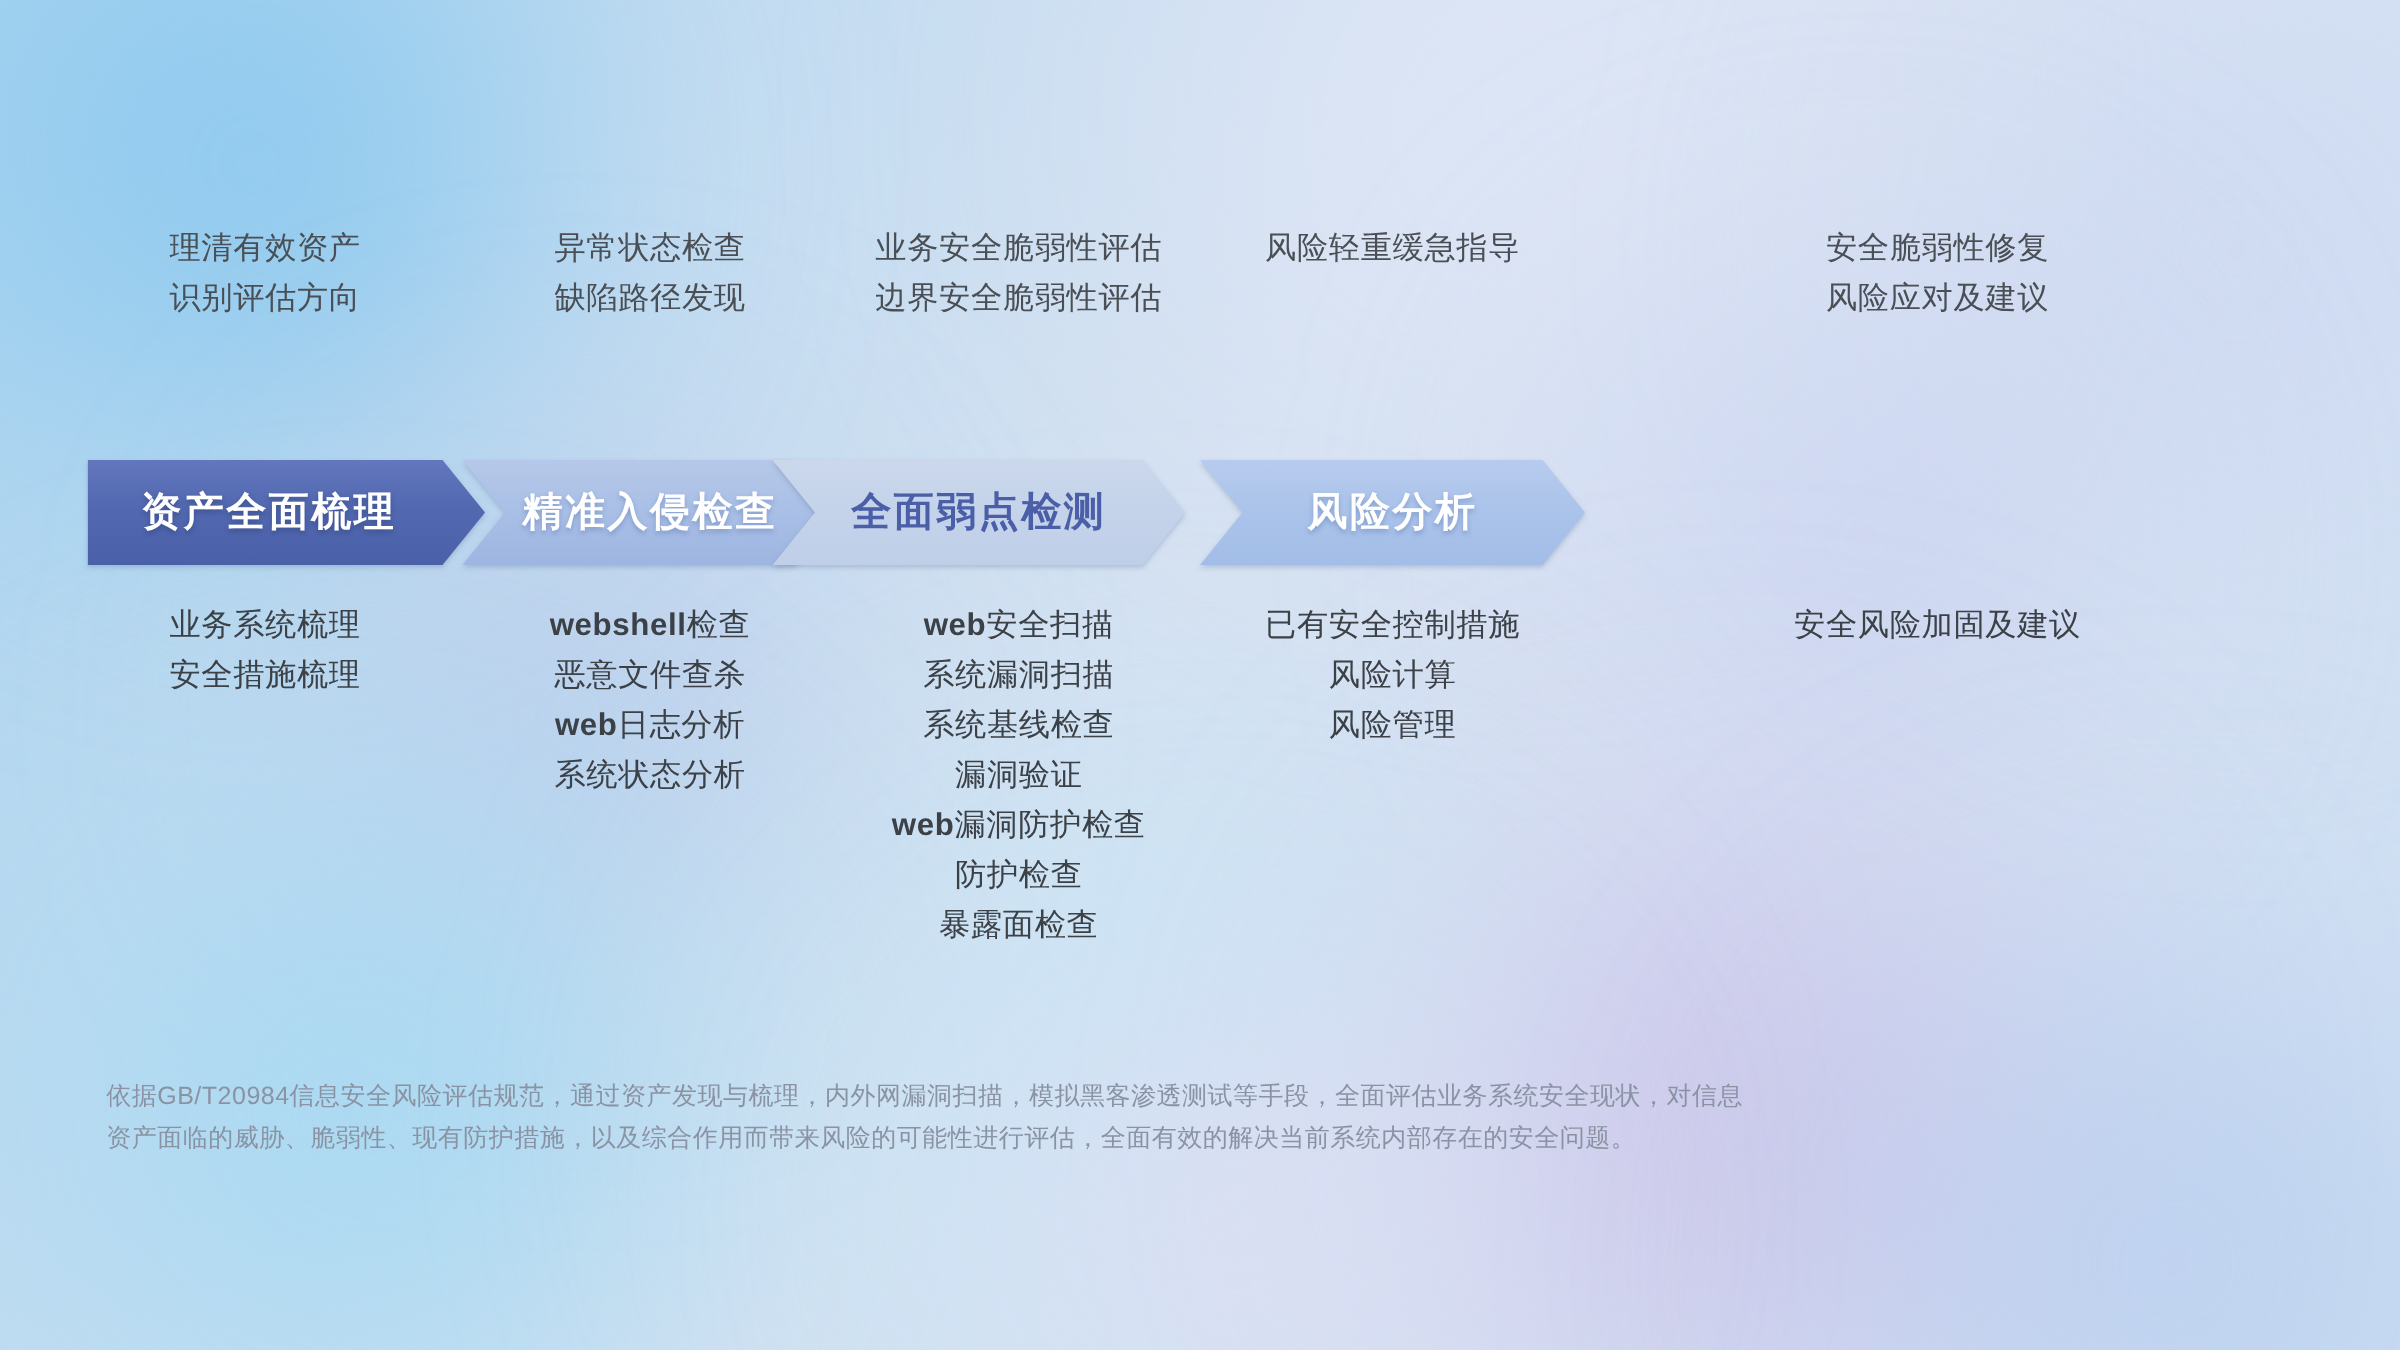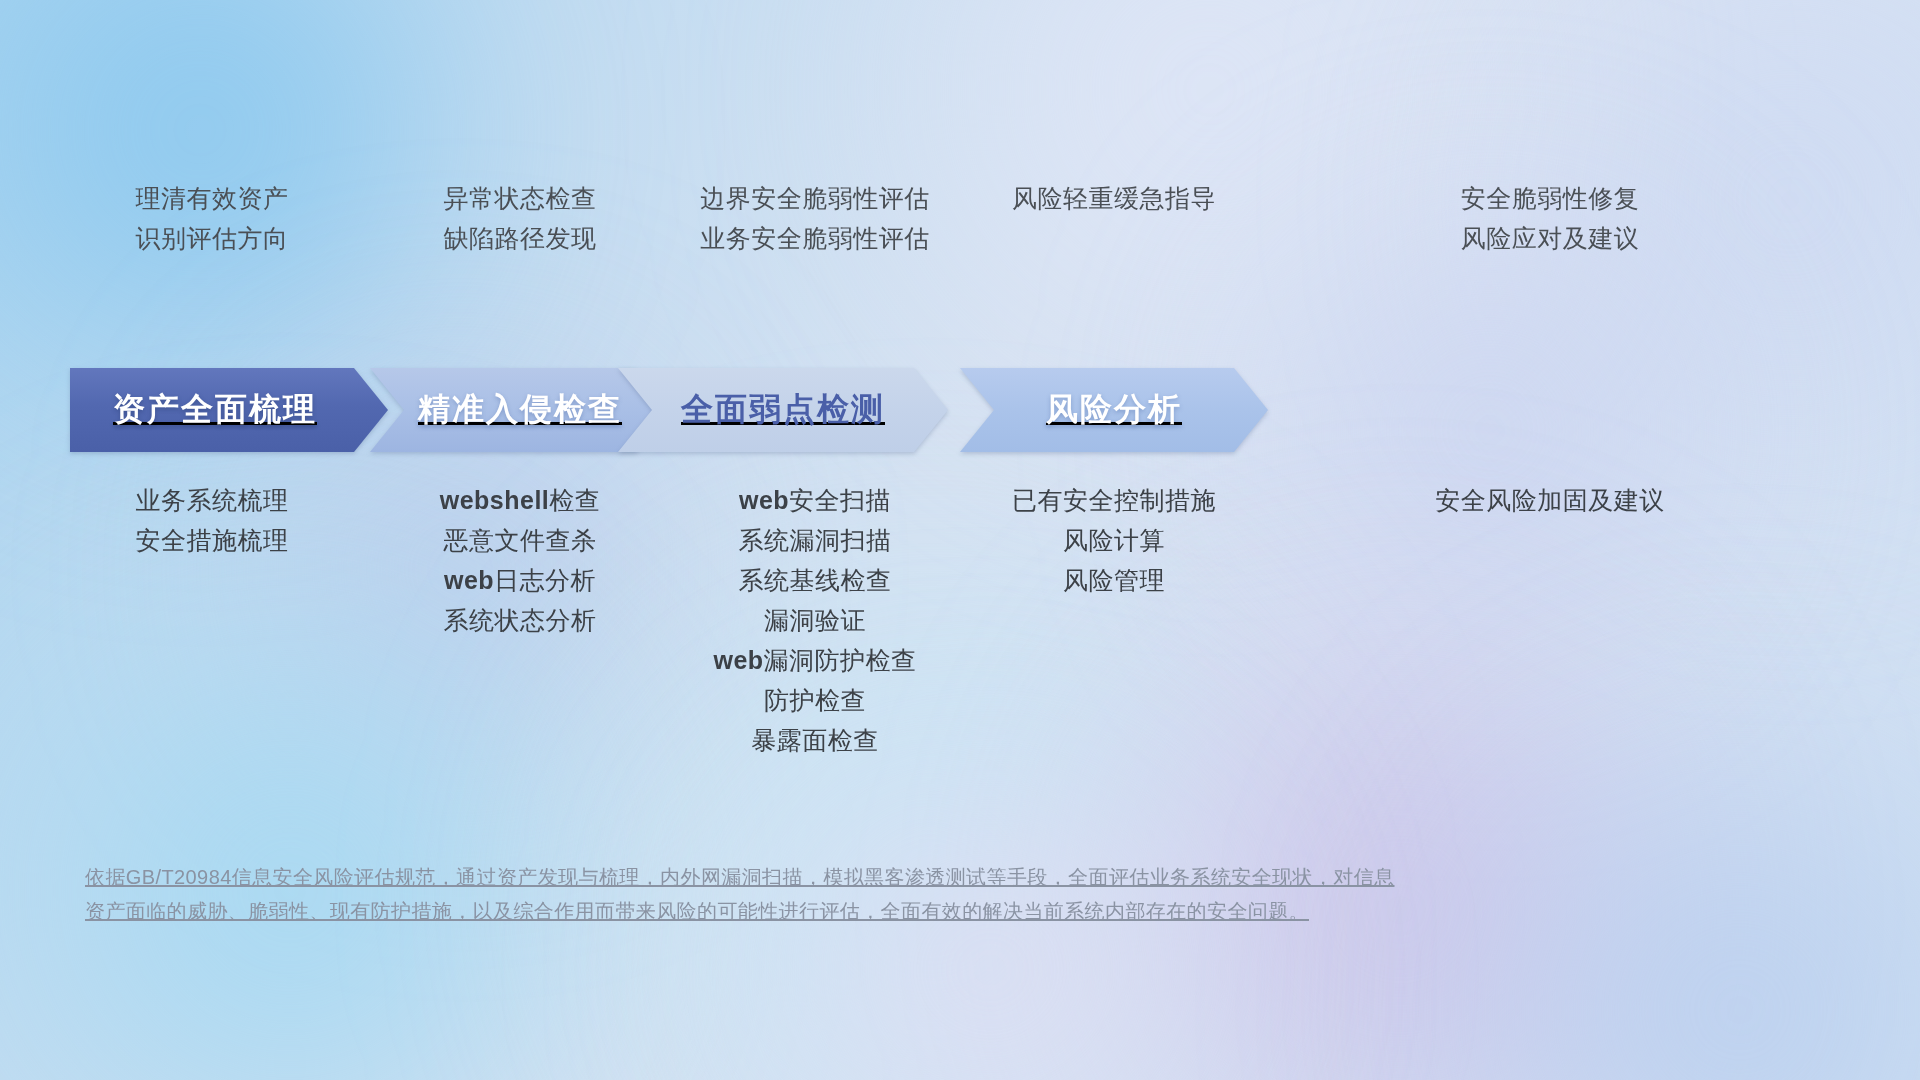--- a/index.html
+++ b/index.html
@@ -52,21 +52,20 @@
     font-size:25px; color:#4a4f55; line-height:40px; white-space:nowrap;
     letter-spacing:0.5px;
   }
 
   
   .banner { position:absolute; left:70px; top:368px; width:1780px; height:84px; }
   .chev {
     position:absolute; top:0; height:84px;
     display:flex; align-items:center;
     filter: drop-shadow(0 2px 2px rgba(90,110,150,0.30));
-    text-decoration: underline;
   }
   .chev .lbl {
     position:relative; z-index:2;
     font-size:32px; font-weight:bold; letter-spacing:2px;
     white-space:nowrap; width:100%; text-align:center;
   }
   .chev .shape { position:absolute; inset:0; }
 
   
   .bot-row { position:absolute; left:0; right:0; top:480px; display:flex; }
@@ -75,21 +74,21 @@
     font-size:25px; color:#3c4147; line-height:40px; white-space:nowrap;
     letter-spacing:0.5px;
   }
   .col-bot .line .en { font-weight:bold;margin-top:17px; }
 
   
   .footer {
     position:absolute; left:85px; top:860px; width:1300px;
     font-size:20px; line-height:34px; color:#8a93a3; letter-spacing:0.4px;
   }
-  .footer p { white-space:nowrap;text-decoration:underline; }
+  .footer p { white-space:nowrap; }
 </style>
 </head>
 <body>
 
 <div id="bg">
   <div class="bg-base"></div>
   <div class="blob b1"></div>
   <div class="blob b2"></div>
   <div class="blob b3"></div>
   <div class="blob b8"></div>
@@ -106,22 +105,22 @@
   <div class="top-row" id="top-row">
       <div class="col-top" style="position: absolute; left: 0px; width: 100%; align-items: center; transform: translateX(-748px);">
         <div class="line">理清有效资产</div>
         <div class="line">识别评估方向</div>
       </div>
       <div class="col-top" style="position: absolute; left: 0px; width: 100%; align-items: center; transform: translateX(-440px);">
         <div class="line">异常状态检查</div>
         <div class="line">缺陷路径发现</div>
       </div>
       <div class="col-top" style="position: absolute; left: 0px; width: 100%; align-items: center; transform: translateX(-145px);">
+        <div class="line">业务安全脆弱性评估</div>
         <div class="line">边界安全脆弱性评估</div>
-        <div class="line">业务安全脆弱性评估</div>
       </div>
       <div class="col-top" style="position: absolute; left: 0px; width: 100%; align-items: center; transform: translateX(154px);">
         <div class="line">风险轻重缓急指导</div>
       </div>
       <div class="col-top" style="position: absolute; left: 0px; width: 100%; align-items: center; transform: translateX(590px);">
         <div class="line">安全脆弱性修复</div>
         <div class="line">风险应对及建议</div>
       </div>
     </div>
 

